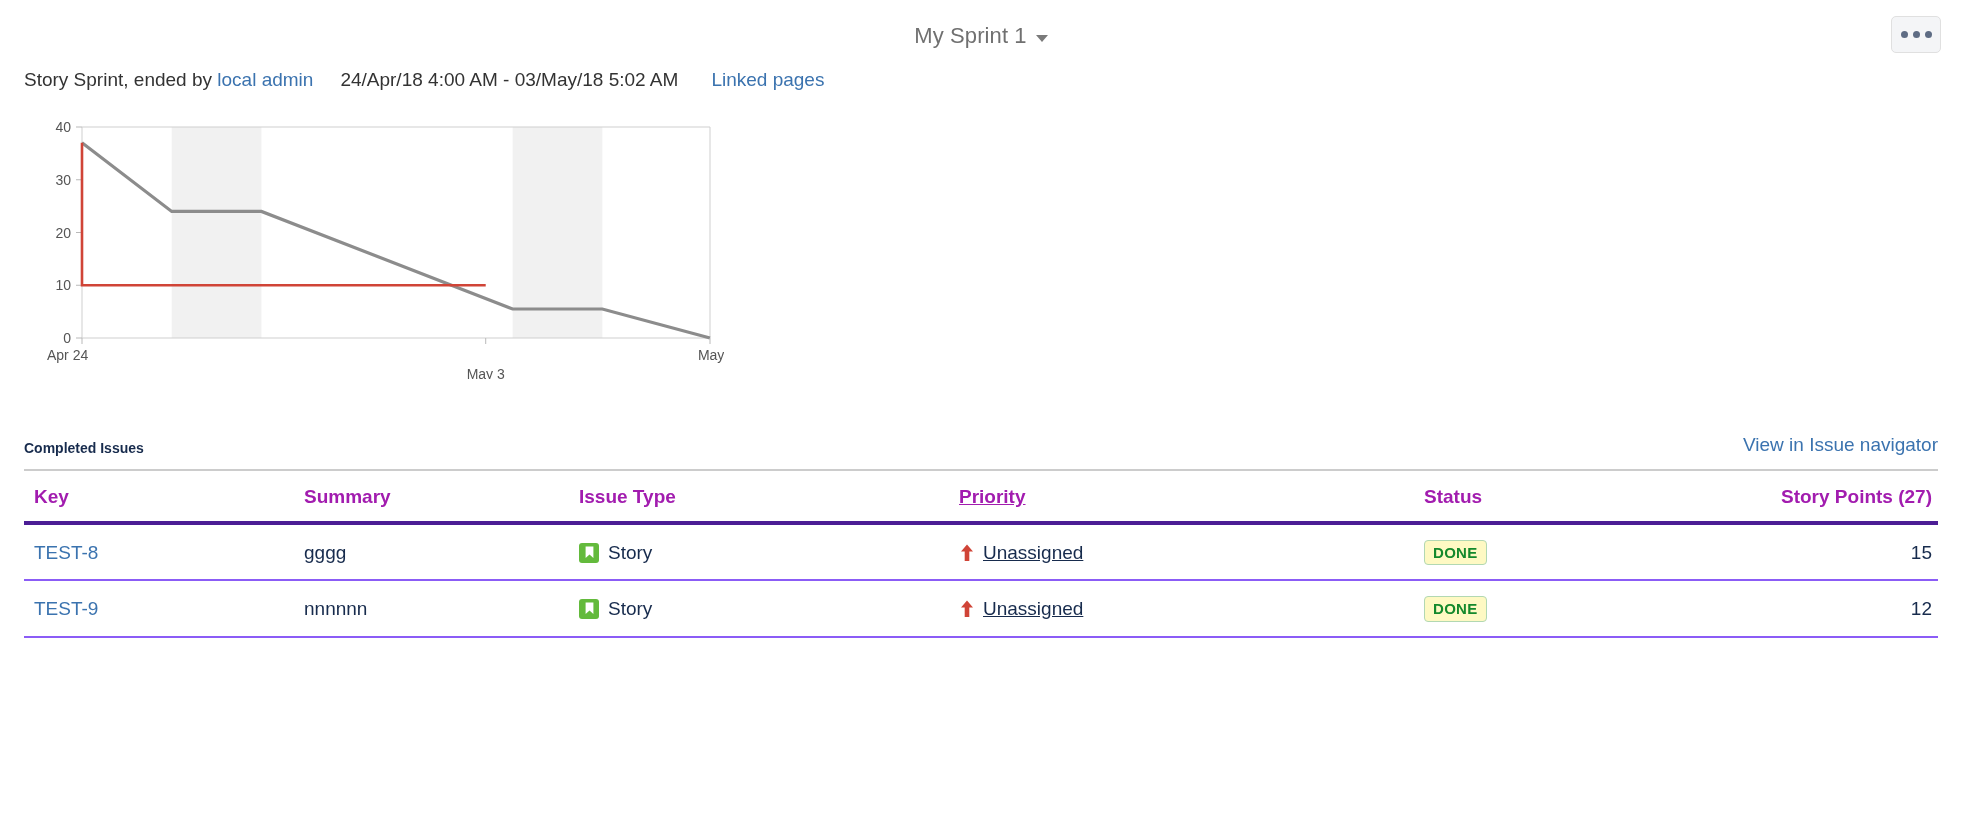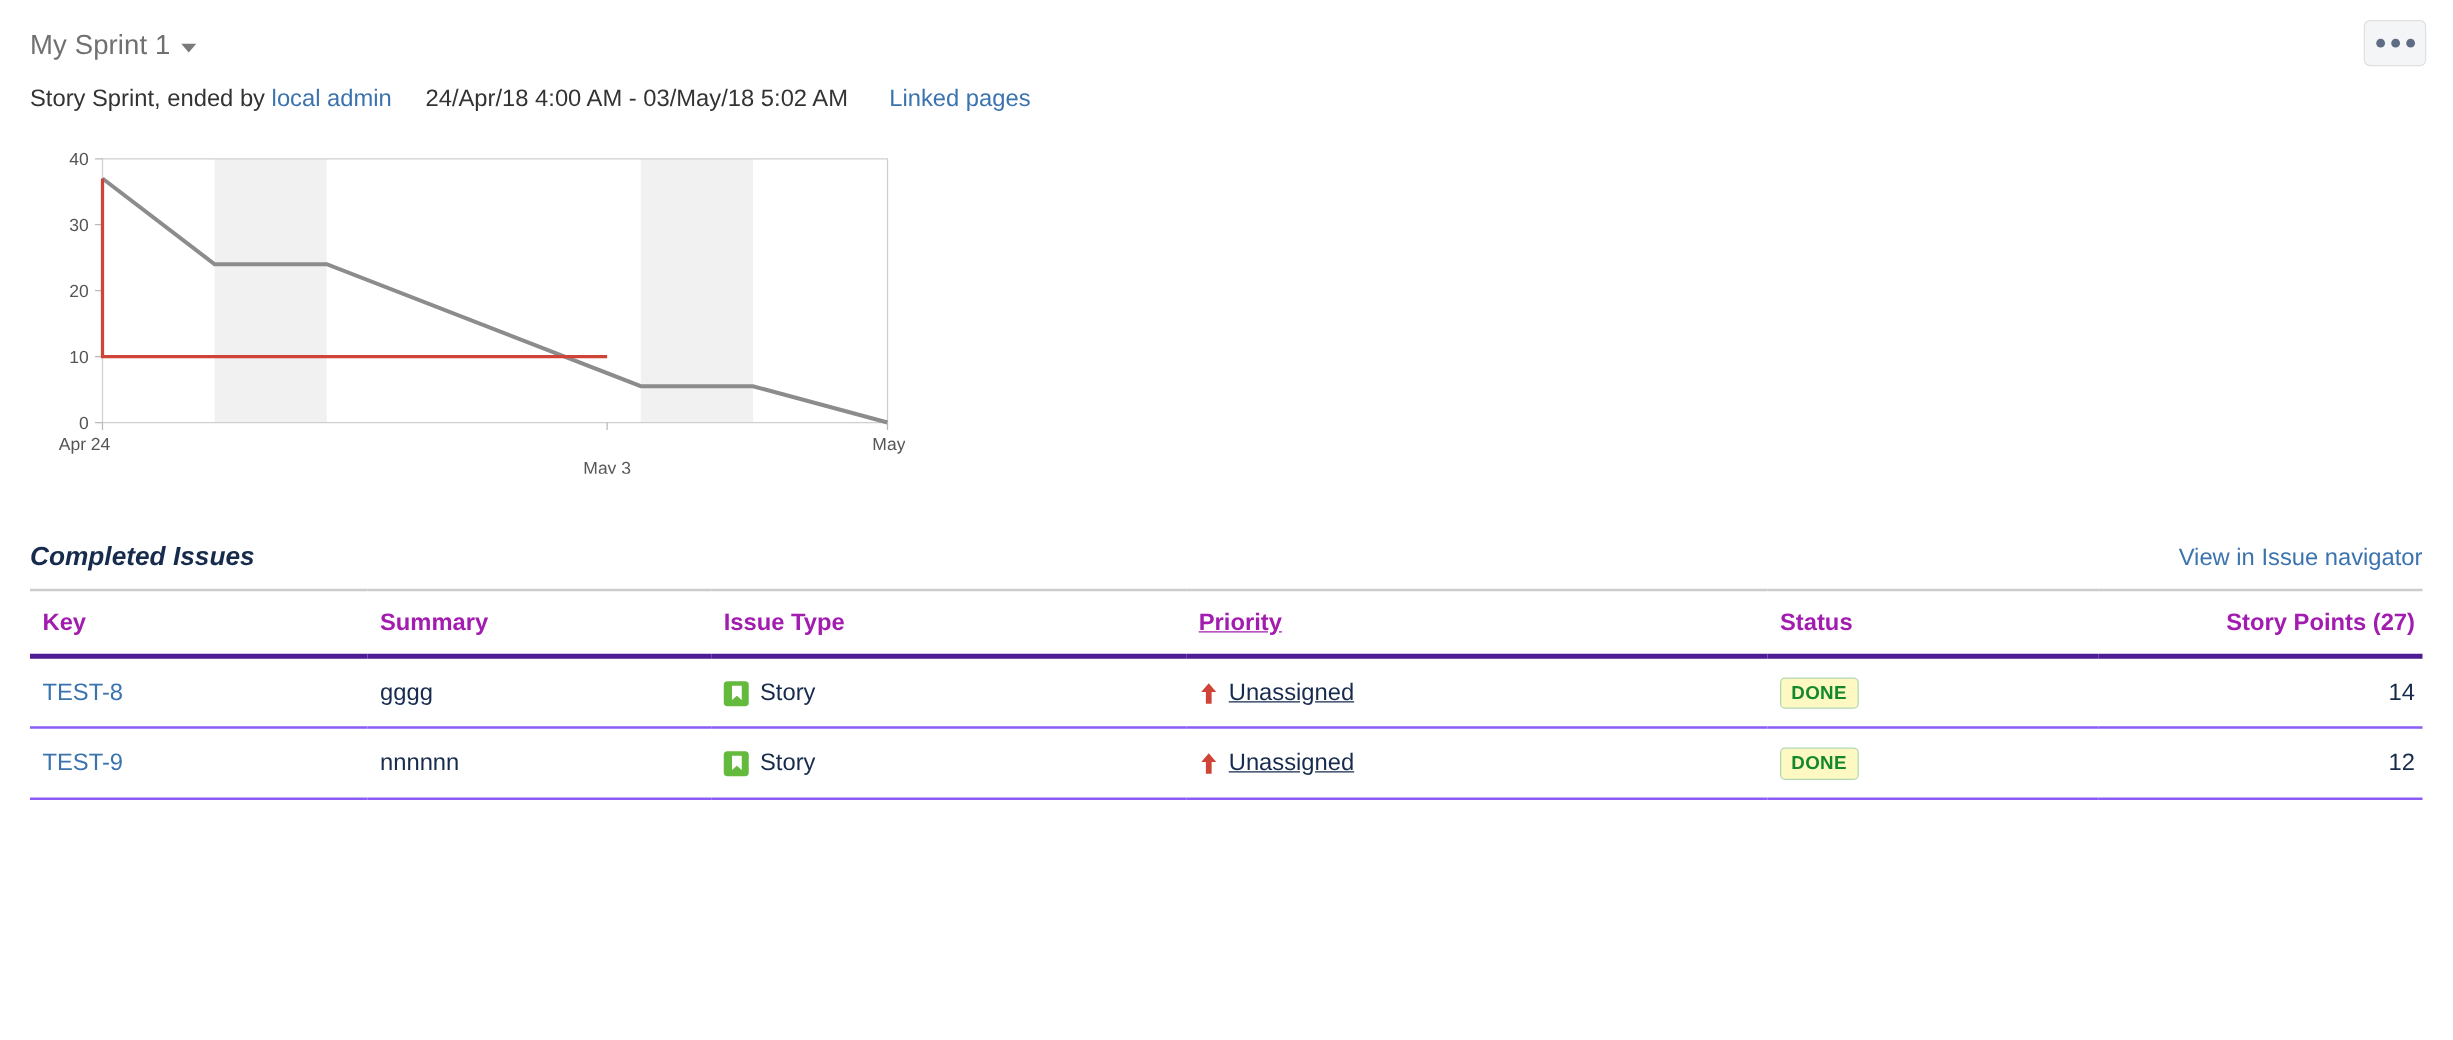--- a/index.html
+++ b/index.html
@@ -16,20 +16,21 @@
     min-height: 832px;
     background: #fff;
     overflow: hidden;
   }
 
   
   .header { padding: 22px 24px 0 24px; }
   .sprint-title-row {
     display: flex; align-items: center;
     height: 28px;
+    justify-content: center;
   }
   .sprint-title {
     font-size: 22px;
     color: #707070;
     font-weight: 400;
     letter-spacing: .1px;
   }
   .caret-down {
     width: 0; height: 0; margin-left: 9px; margin-top: 4px;
     border-left: 6px solid transparent;
@@ -85,24 +86,23 @@
   .section {
     margin: 55px 24px 0 24px;
   }
   .section-head {
     display: flex;
     align-items: flex-end;
     justify-content: space-between;
     padding-bottom: 13px;
   }
   .section-title {
-    font-size: 21px;
+    font-size: 14px;
     font-weight: bold;
     color: #172b4d;
-    font-style: italic;
   }
   .section-action {
     font-size: 19px;
     color: #3b73af;
     cursor: pointer;
     text-decoration: none;
   }
 
   table.issues {
     width: 100%;
@@ -260,21 +260,21 @@
             </td>
             <td class="col-priority">
               <div class="priority-cell">
                 <span class="prio-icon"><svg width="16" height="20" viewBox="0 0 16 20">
                     <path d="M8 1.5 L14 8.5 L10.3 8.5 L10.3 18 L5.7 18 L5.7 8.5 L2 8.5 Z" fill="#d04437"></path>
                   </svg></span>
                 <span>Unassigned</span>
               </div>
             </td>
             <td class="col-status"><span class="badge-done">DONE</span></td>
-            <td class="col-points">14</td>
+            <td class="col-points">15</td>
           </tr>
           <tr>
             <td class="col-key"><a class="issue-key">TEST-9</a></td>
             <td class="col-summary">nnnnnn</td>
             <td class="col-type">
               <div class="type-cell">
                 <span class="story-icon">
                   <svg width="11" height="13" viewBox="0 0 11 13">
                     <path d="M1.6 0.6h7.8v11.3L5.5 8.6 1.6 11.9z" fill="#ffffff"></path>
                   </svg>

